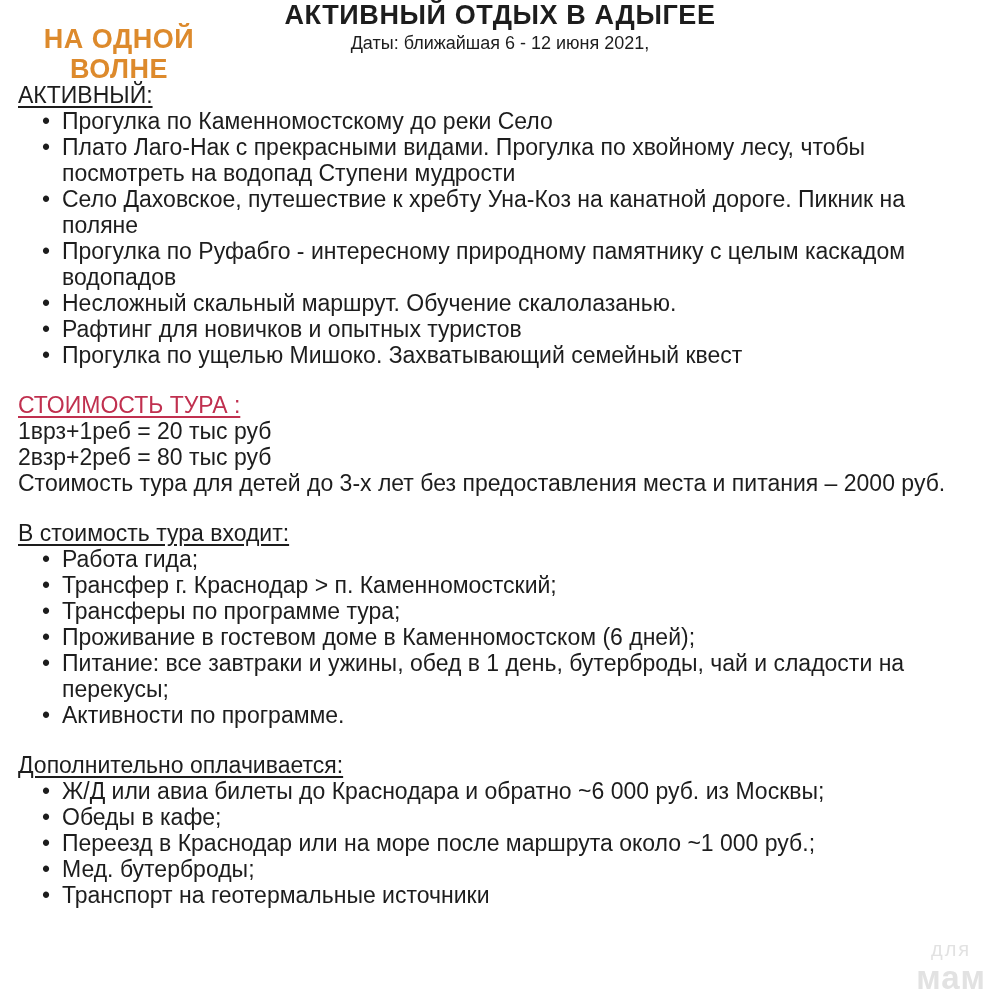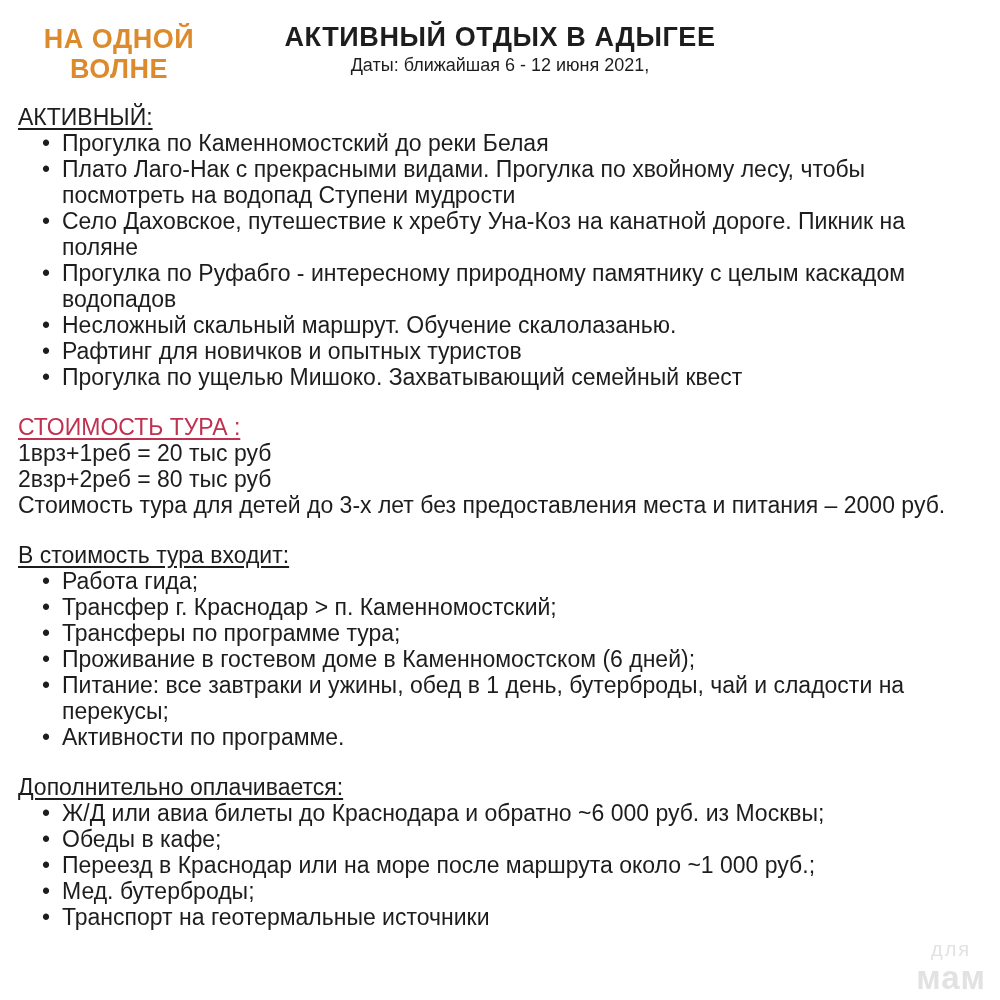--- a/index.html
+++ b/index.html
@@ -27,21 +27,20 @@
     top: 24px;
     width: 160px;
     text-align: center;
     font-weight: 700;
     font-size: 27px;
     line-height: 1.12;
     letter-spacing: 0.5px;
     color: var(--accent-orange, #dd8a2c);
   }
   .header {
-    padding-top: 22px;
     text-align: center;
   }
   .title {
     font-size: 27px;
     font-weight: 700;
     letter-spacing: 0.6px;
     line-height: 30px;
     margin: 0;
   }
   .subtitle {
@@ -116,21 +115,21 @@
   <div class="header">
     <h1 class="title">АКТИВНЫЙ ОТДЫХ В АДЫГЕЕ</h1>
     <div class="subtitle">Даты: ближайшая 6 - 12 июня 2021,</div>
   </div>
 
   <div class="content">
 
     <div class="section">
       <h2 class="sec-heading">АКТИВНЫЙ:</h2>
       <ul class="blist">
-        <li>Прогулка по Каменномостский до реки Белая</li>
+        <li>Прогулка по Каменномостскому до реки Село</li>
         <li>Плато Лаго-Нак с прекрасными видами. Прогулка по хвойному лесу, чтобы посмотреть на водопад Ступени мудрости</li>
         <li>Село Даховское, путешествие к хребту Уна-Коз на канатной дороге. Пикник на поляне</li>
         <li>Прогулка по Руфабго - интересному природному памятнику с целым каскадом водопадов</li>
         <li>Несложный скальный маршрут. Обучение скалолазанью.</li>
         <li>Рафтинг для новичков и опытных туристов</li>
         <li>Прогулка по ущелью Мишоко. Захватывающий семейный квест</li>
       </ul>
     </div>
 
     <div class="section">

